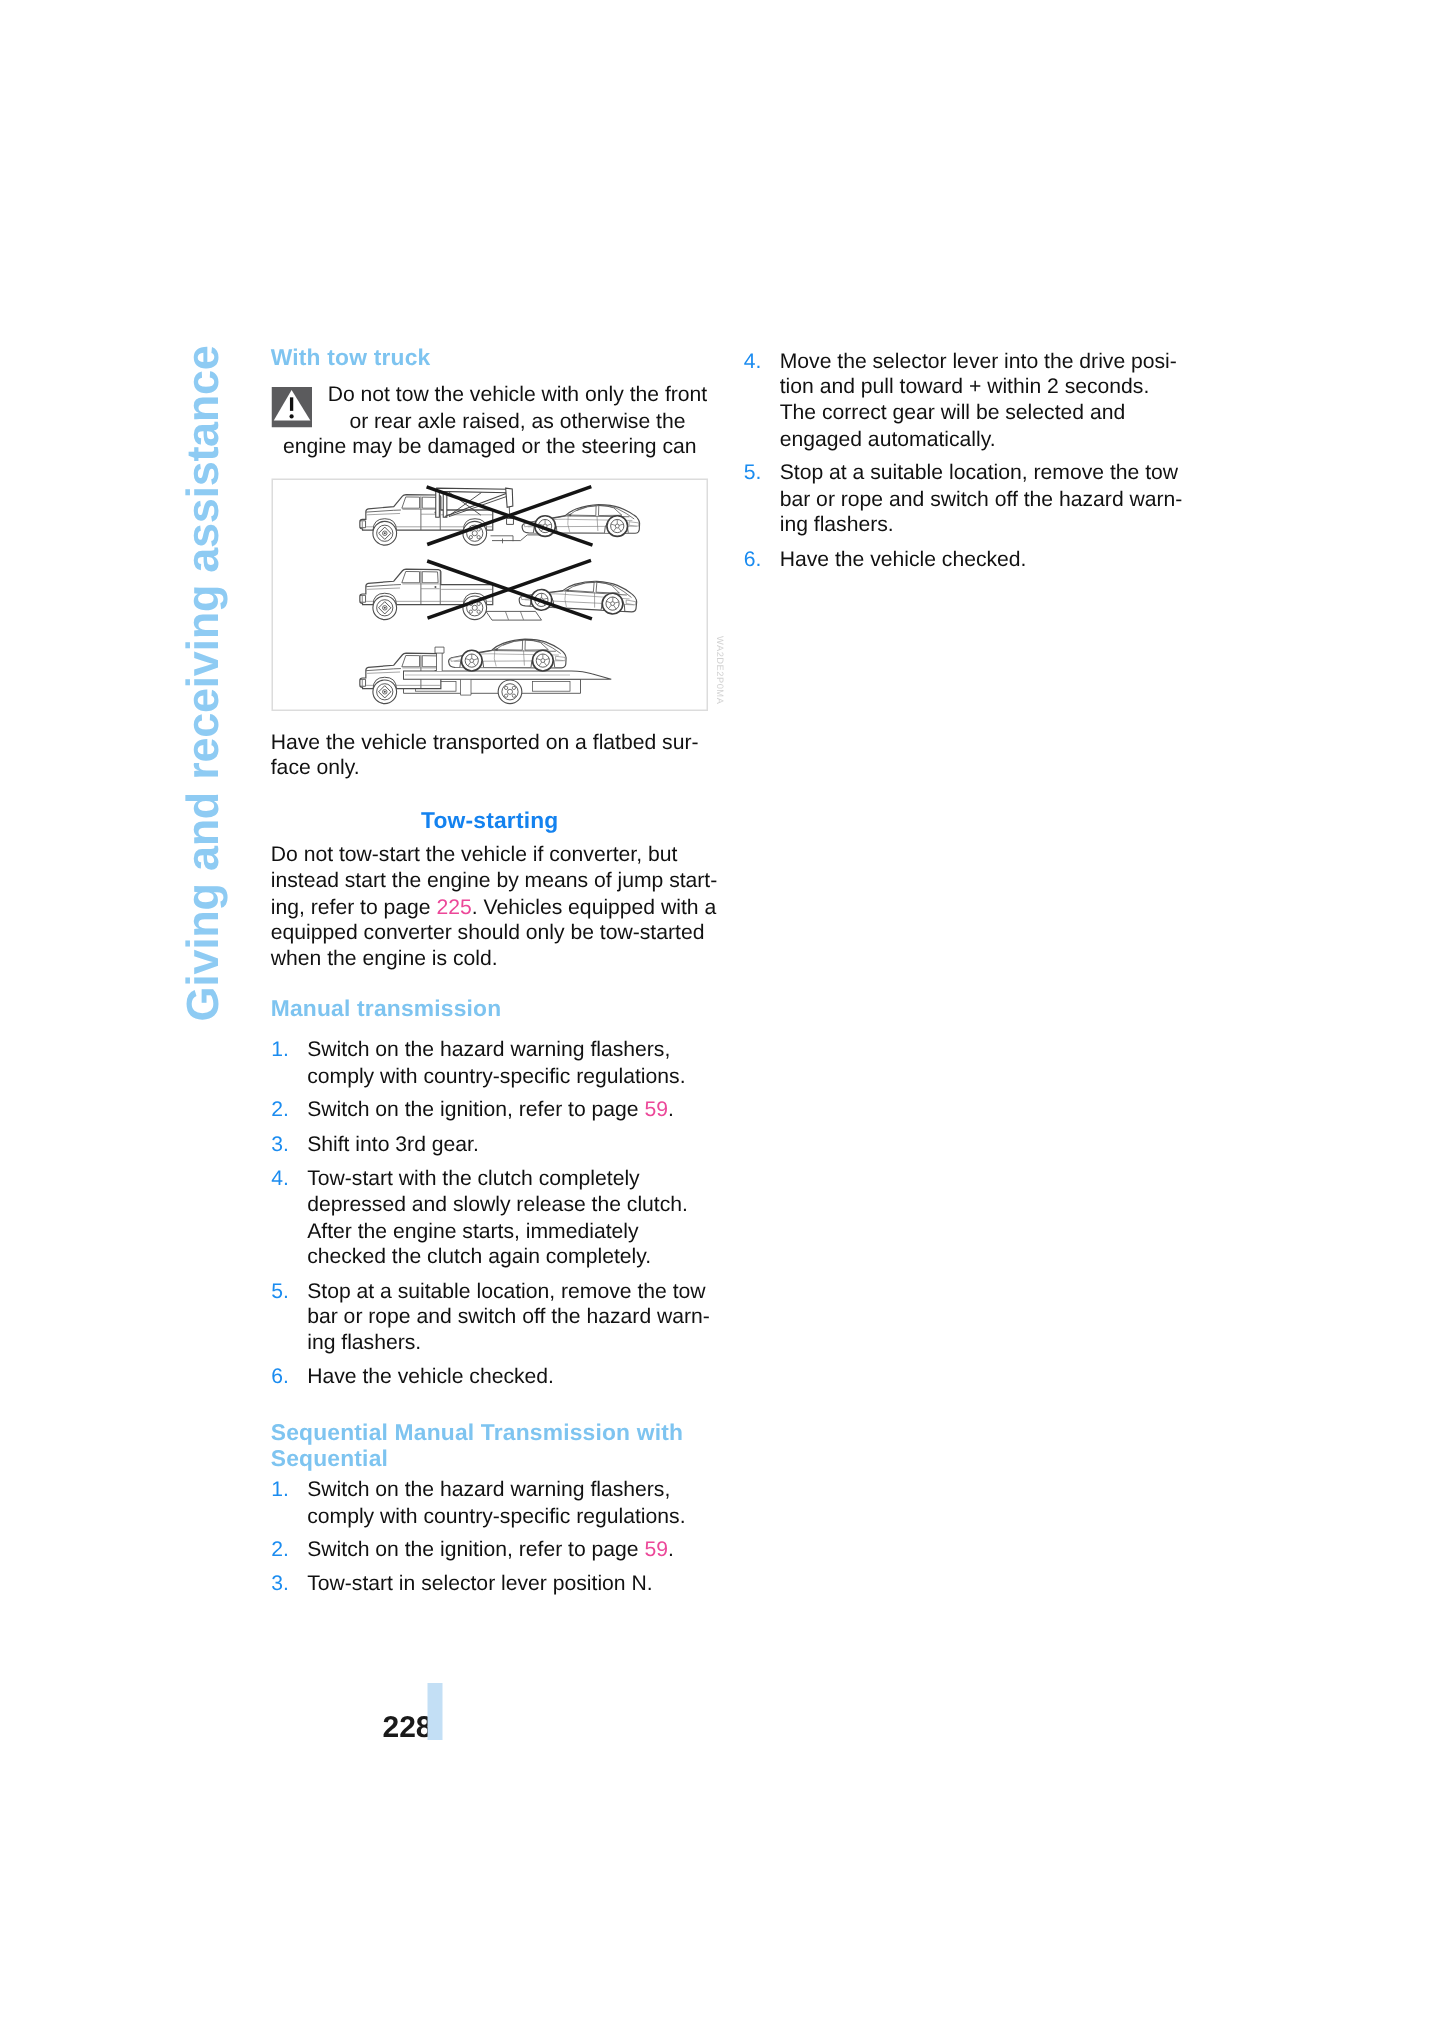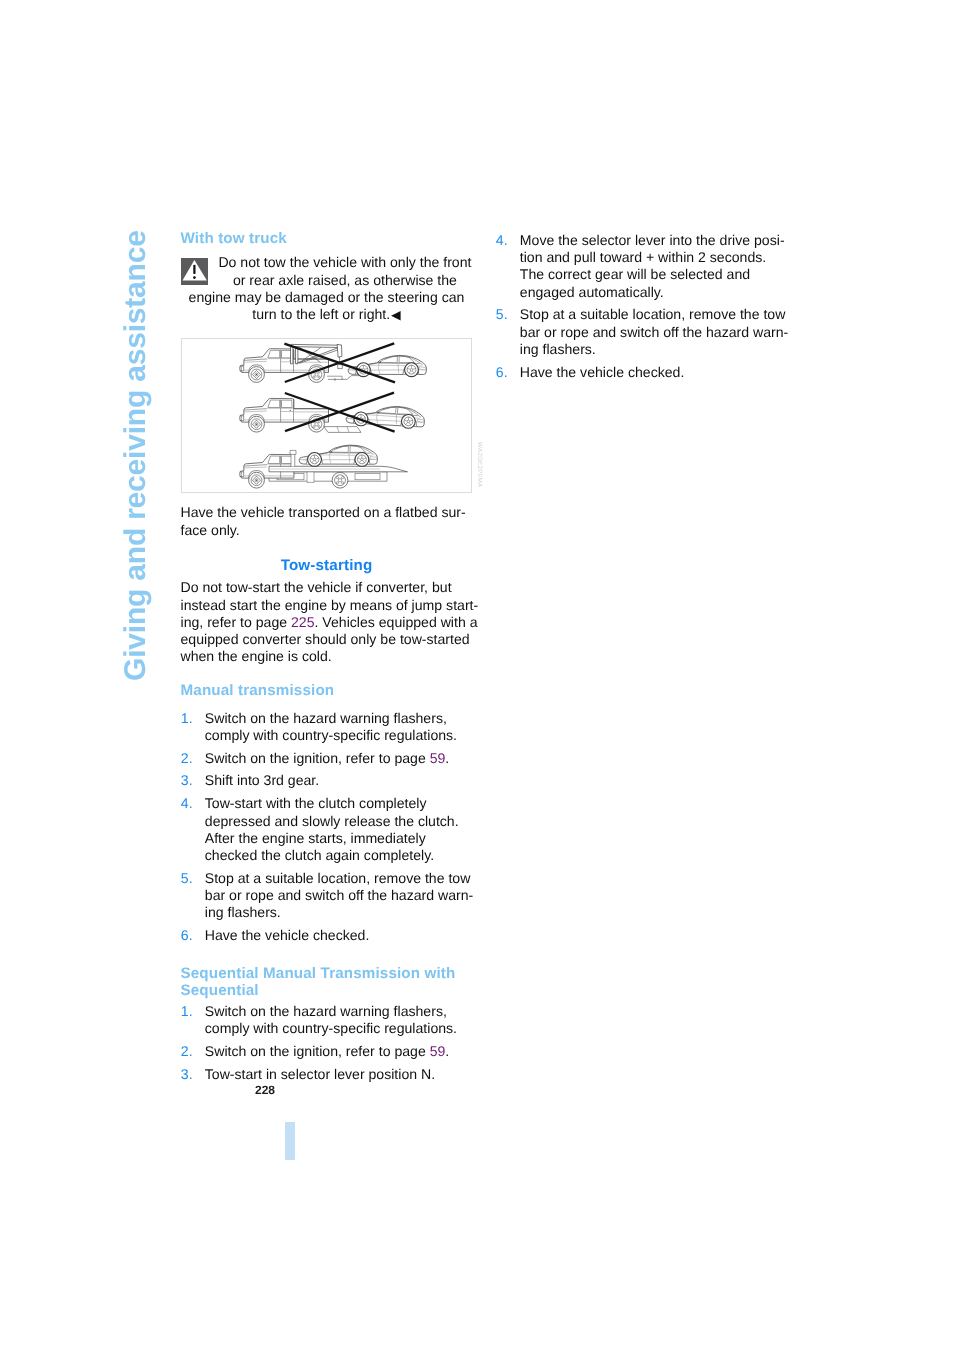--- a/index.html
+++ b/index.html
@@ -22,21 +22,21 @@
   }
 
   .col-left{position:absolute;left:180.5px;top:230.2px;width:292px;}
   .col-right{position:absolute;left:495.5px;top:231.9px;width:292px;}
 
   h2.sec{color:#7ec4f0;font-weight:bold;font-size:15.2px;line-height:17.2px;
          margin:0;letter-spacing:0.14px;}
   .body, .warn-lines, .litext{color:#111111;font-size:14.1px;line-height:17.2px;
          letter-spacing:0;}
   .ln{white-space:pre;}
-  .ref{color:#701a75;margin-top:45px;}
+  .ref{color:#ec4899;margin-top:45px;}
   h2.sec.accent{color:#1482ef;text-align:center;}
   .marker{font-size:12.6px;letter-spacing:0;padding-left:0.9px;
     position:relative;top:-0.4px;}
 
   .warn{position:relative;margin-top:7.0px;text-align:center;}
   .warn .wicon{float:left;width:27px;height:27px;margin:3.3px 9.6px 0px 0.3px;}
   .tri{width:27px;height:27px;display:block;}
   .gap-hp{height:5.1px;}
   .gap-hl{height:10.6px;}
   .gap-hl2{height:3.3px;}
@@ -56,22 +56,22 @@
   .figbox{position:absolute;left:0.3px;top:0px;width:291px;height:155px;
     border:1px solid #dcdcdc;background:#ffffff;box-sizing:border-box;
     overflow:hidden;}
   .figsvg{position:absolute;left:-1px;top:-1px;width:291px;height:155px;display:block;}
   .figcode{position:absolute;left:302.5px;top:104.2px;
     transform-origin:0 0;transform:rotate(90deg);
     color:#d2d2d2;font-size:6.2px;letter-spacing:0.35px;white-space:nowrap;
     line-height:7px;}
 
   
-  .pagenum{position:absolute;left:255px;top:1083px;color:#1a1a1a;
-    font-size:12px;font-weight:bold;letter-spacing:0px;line-height:15px;}
+  .pagenum{position:absolute;left:255px;top:1145px;color:#1a1a1a;
+    font-size:20px;font-weight:bold;letter-spacing:0px;line-height:15px;}
   .pagebar{position:absolute;left:285px;top:1121.8px;width:10px;height:38px;
     background:#c3dff5;}
   .watermark{position:absolute;left:681.2px;top:1327.8px;color:#9a9a9a;
     font-size:26.8px;letter-spacing:0px;line-height:26px;}
 </style>
 </head>
 <body>
 
 <div class="page">
 
@@ -87,21 +87,20 @@
           <rect x="0" y="0" width="27" height="27" fill="#5b5b5d"></rect>
           <path d="M13.4 2.0 L25.9 22.4 L1.5 22.4 Z" fill="#ffffff"></path>
           <rect x="12.3" y="6.9" width="2.2" height="9.0" fill="#101010"></rect>
           <circle cx="13.4" cy="19.6" r="1.4" fill="#101010"></circle>
         </svg>
       </span>
       <div class="warn-lines" id="warnlines">
           <div class="ln"><span>Do not tow the vehicle with only the front</span></div>
           <div class="ln"><span>or rear axle raised, as otherwise the</span></div>
           <div class="ln"><span>engine may be damaged or the steering can</span></div>
-          <div class="ln"><span>turn to the left or right.</span><span class="marker">◀</span></div>
         </div>
     </div>
 
     <div class="figwrap">
       <div class="figbox">
 <svg class="figsvg" viewBox="0 0 291 155" xmlns="http://www.w3.org/2000/svg">
 <defs>
 <g id="wheelA">
   <circle cx="0" cy="0" r="7.9" fill="#fff" stroke="#4e4e4e" stroke-width="0.75"></circle>
   <circle cx="0" cy="0" r="5.4" fill="#fff" stroke="#4e4e4e" stroke-width="0.62"></circle>

